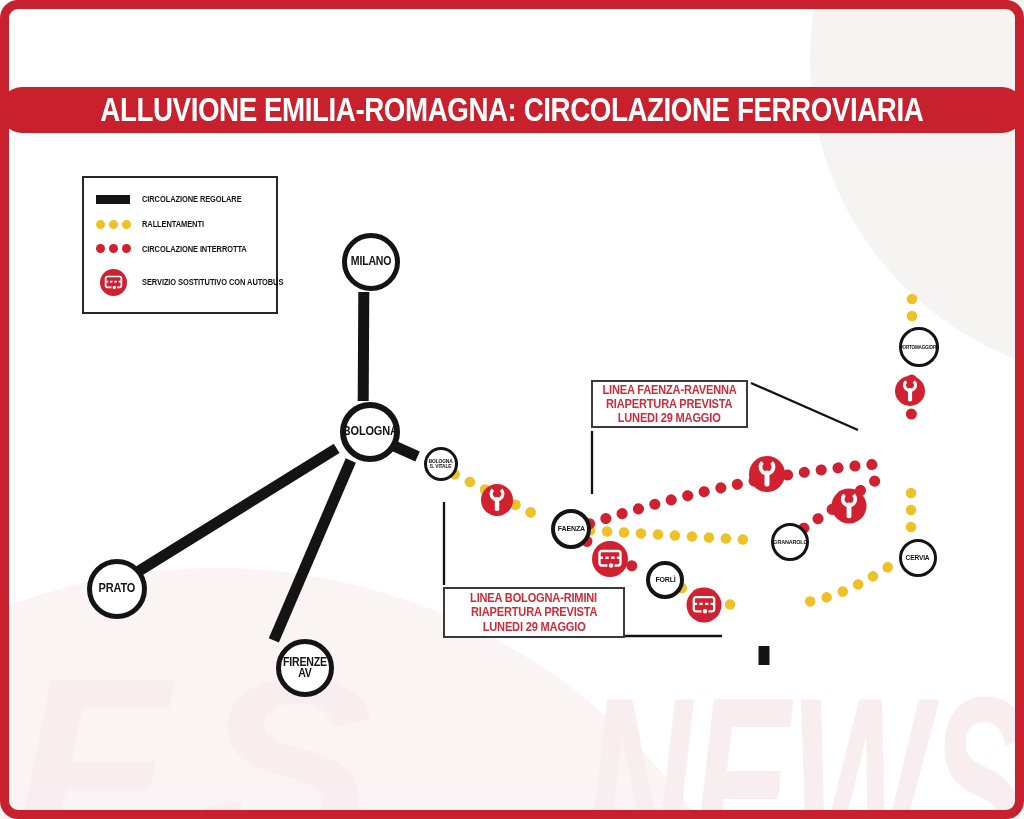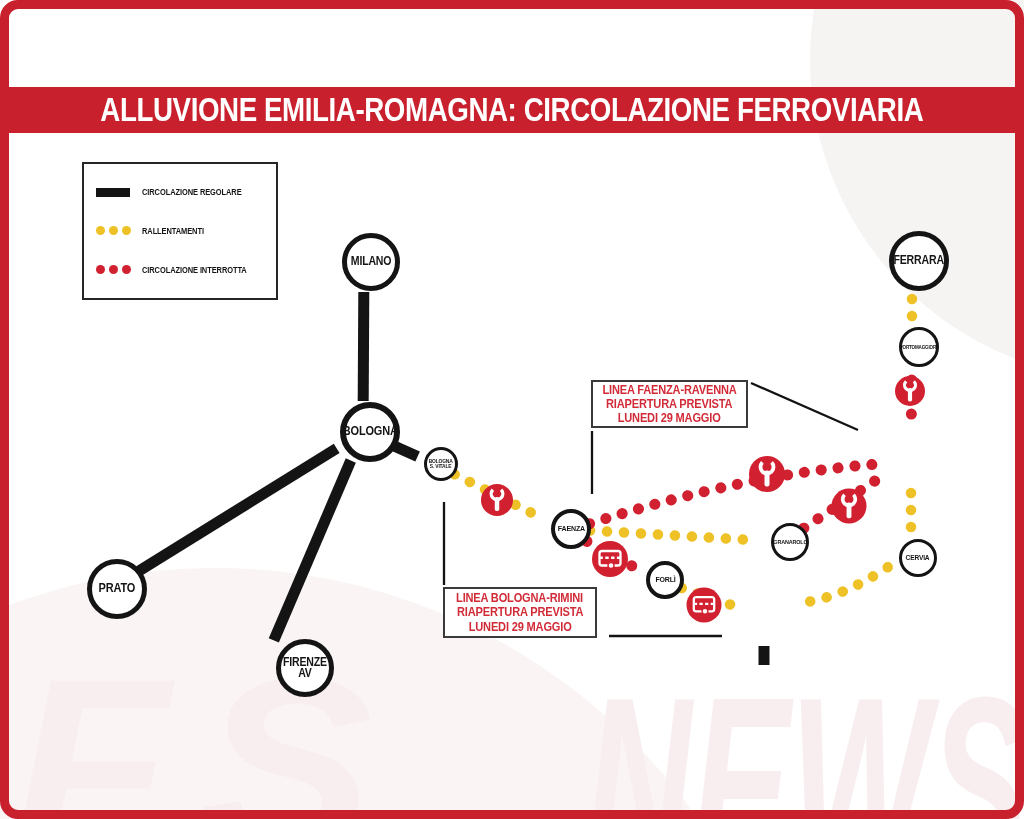--- a/index.html
+++ b/index.html
@@ -32,26 +32,26 @@
 
   
   #callouts{position:absolute;left:0;top:0;width:100%;height:100%;z-index:4;}
   .callout{position:absolute;box-sizing:border-box;background:#ffffff;border:2.5px solid #3a3a3a;
            display:flex;flex-direction:column;align-items:center;justify-content:center;}
   .callout-line{font-weight:bold;font-size:12.3px;line-height:1.14;color:var(--ctext);
                 letter-spacing:-0.2px;transform:scaleX(0.9);white-space:nowrap;}
 
   
   #titlebar{position:absolute;left:0;top:87px;width:100%;height:46px;background:var(--red);z-index:5;
-            display:flex;align-items:center;justify-content:center;}
+            display:flex;align-items:center;justify-content:center;border-radius:22px;}
   #titlebar span{color:#ffffff;font-weight:bold;font-size:33px;letter-spacing:-0.5px;
                  transform:scale(0.84,1);white-space:nowrap;}
 
   
-  #legend{position:absolute;left:82px;top:162px;width:196px;height:138px;background:#ffffff;
+  #legend{position:absolute;left:82px;top:176px;width:196px;height:138px;background:#ffffff;
           border:2px solid #262626;box-sizing:border-box;z-index:4;
           display:flex;flex-direction:column;justify-content:space-around;padding:9px 0;}
   .lg-row{display:flex;align-items:center;}
   .lg-swatch{width:58px;display:flex;align-items:center;justify-content:center;gap:4px;flex:none;}
   .lg-label{font-weight:bold;font-size:8.8px;color:#141414;letter-spacing:-0.1px;
             transform:scaleX(0.85);transform-origin:left center;white-space:nowrap;}
   .sw-solid{width:34px;height:9px;background:var(--black);}
   .dot{width:9px;height:9px;border-radius:50%;display:block;}
   .dot.y{background:var(--yellow);}
   .dot.r{background:var(--mred);}
@@ -161,31 +161,28 @@
       </div>
       <div class="station" style="left: 764px; top: 523px; width: 38px; height: 38px; border-width: 3.5px;">
         <span class="st-label" style="font-size: 6.2px;">GRANAROLO</span>
       </div>
       <div class="station" style="left: 892px; top: 539px; width: 38px; height: 38px; border-width: 3.5px;">
         <span class="st-label" style="font-size: 7.5px;">CERVIA</span>
       </div>
       <div class="station" style="left: 892px; top: 327px; width: 40px; height: 40px; border-width: 3.5px;">
         <span class="st-label" style="font-size: 5.2px;">PORTOMAGGIORE</span>
       </div>
-      <div class="station" style="left: 882px; top: 231px; width: 60px; height: 60px; border-width: 5.5px;">
-        <span class="st-label" style="font-size: 12px;">FERRARA</span>
-      </div>
     </div>
   <div id="callouts">
       <div class="callout" style="left: 591px; top: 380px; width: 157px; height: 48px;">
         <div class="callout-line">LINEA FAENZA-RAVENNA</div>
         <div class="callout-line">RIAPERTURA PREVISTA</div>
         <div class="callout-line">LUNEDI 29 MAGGIO</div>
       </div>
-      <div class="callout" style="left: 443px; top: 587px; width: 154px; height: 51px;">
+      <div class="callout" style="left: 443px; top: 587px; width: 182px; height: 51px;">
         <div class="callout-line">LINEA BOLOGNA-RIMINI</div>
         <div class="callout-line">RIAPERTURA PREVISTA</div>
         <div class="callout-line">LUNEDI 29 MAGGIO</div>
       </div>
     </div>
 
   <div id="titlebar">
     <span>ALLUVIONE EMILIA-ROMAGNA: CIRCOLAZIONE FERROVIARIA</span>
   </div>
 
@@ -205,16 +202,27 @@
         <span class="lg-label">RALLENTAMENTI</span>
       </div>
       <div class="lg-row">
         <div class="lg-swatch">
           <span class="dot r"></span>
           <span class="dot r"></span>
           <span class="dot r"></span>
         </div>
         <span class="lg-label">CIRCOLAZIONE INTERROTTA</span>
       </div>
+      <div class="lg-row">
+        <div class="lg-swatch">
+          <svg width="27" height="27" viewBox="-18 -18 36 36">
+            <circle r="18" fill="var(--mred)"></circle>
+            <rect x="-10.5" y="-8" width="21" height="14.5" rx="2.5" stroke="#fff" stroke-width="2.3" fill="none"></rect>
+            <line x1="-10.5" y1="-1.2" x2="10.5" y2="-1.2" stroke="#fff" stroke-width="2.4" stroke-dasharray="3.4 2.4"></line>
+            <circle cx="1" cy="6.5" r="3" fill="#fff" stroke="var(--mred)" stroke-width="1.4"></circle>
+          </svg>
+        </div>
+        <span class="lg-label">SERVIZIO SOSTITUTIVO CON AUTOBUS</span>
+      </div>
     </div>
 
   <div id="frame"></div>
 </div>
 
 </body></html>

